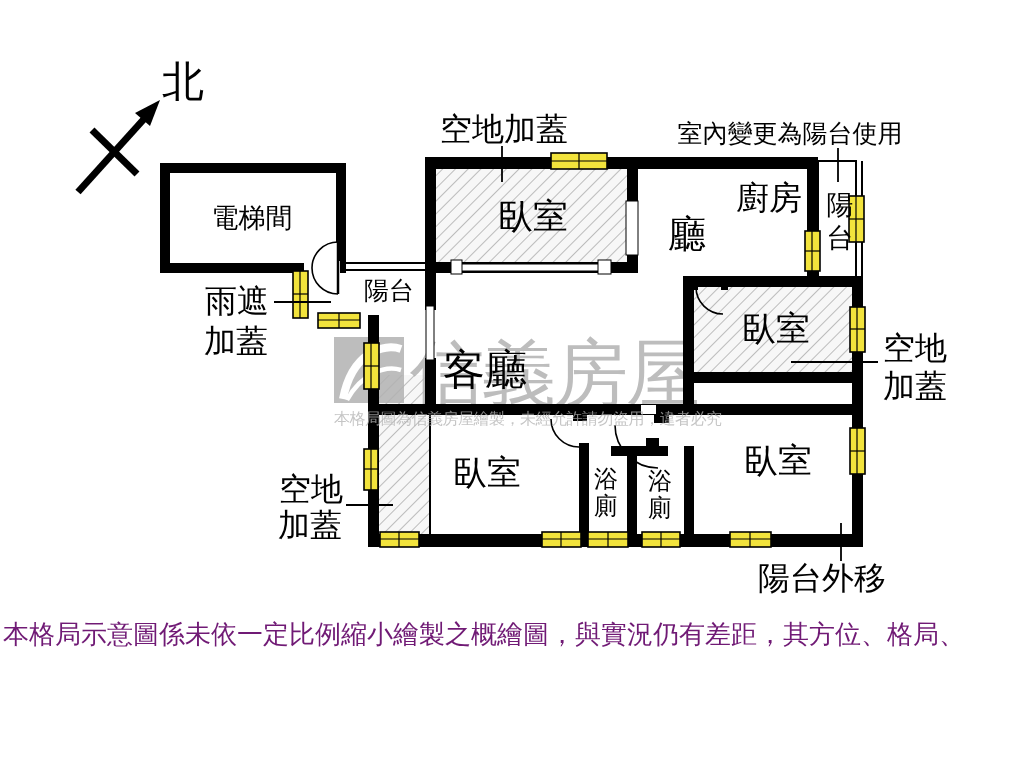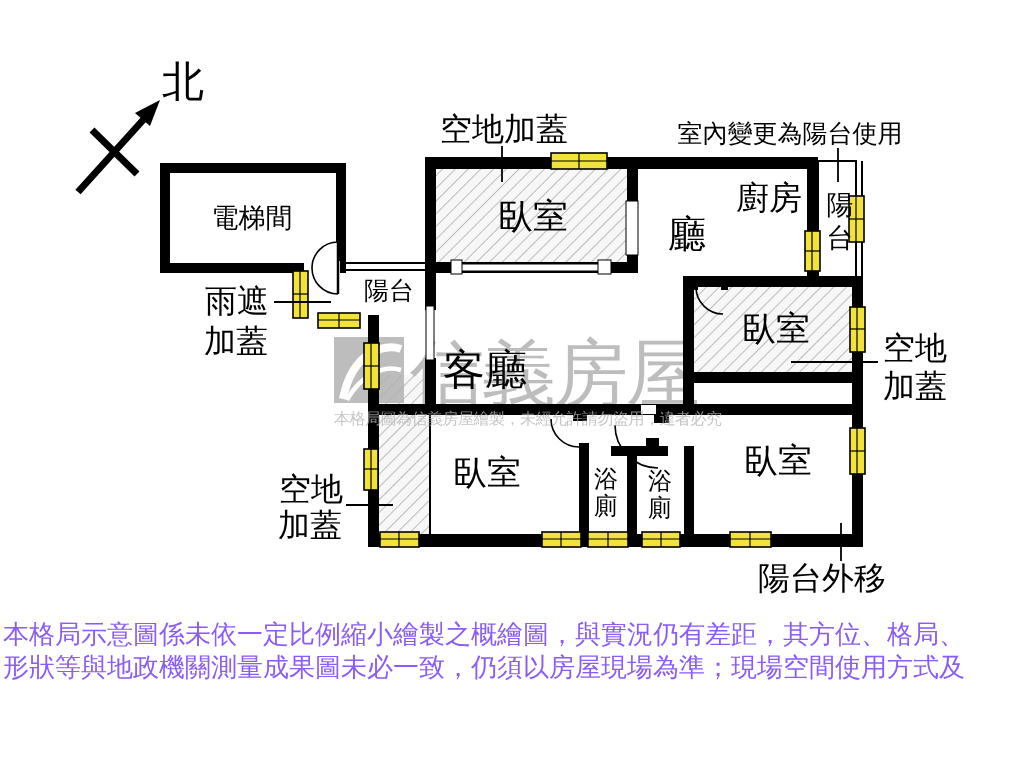--- a/index.html
+++ b/index.html
@@ -7,21 +7,21 @@
          font-family:"Liberation Serif","DejaVu Serif",serif;}
   svg{display:block;}
   .plan-label{font-family:"Liberation Serif","DejaVu Serif",serif;fill:#000;text-anchor:middle;}
   .win rect{stroke:#000;stroke-width:1.6;}
   .win line{stroke:#000;stroke-width:1.2;}
   .thin{stroke:#000;stroke-width:2;fill:none;}
   .leader{stroke:#000;stroke-width:1.8;fill:none;}
   .arc{stroke:#000;stroke-width:1.6;fill:none;}
   .whiteov{fill:#fff;stroke:#000;stroke-width:1;}
   #disclaimer{position:absolute;left:3px;top:618px;width:1018px;
-      font-size:26px;line-height:33px;color:#8b5cf6;letter-spacing:0px;white-space:nowrap;}
+      font-size:26px;line-height:33px;color:#701a75;letter-spacing:0px;white-space:nowrap;}
 </style>
 </head>
 <body>
 
 <div id="stage">
 
 <svg width="1024" height="618" viewBox="0 0 1024 618">
   <defs>
     <pattern id="hatch" width="9" height="9" patternUnits="userSpaceOnUse" patternTransform="rotate(45)">
       <rect width="9" height="9" fill="#f7f7f7"></rect>
@@ -229,16 +229,15 @@
   <g>
     <line x1="78" y1="192" x2="144" y2="119" stroke="#000" stroke-width="7"></line>
     <polygon points="160,100 150,126 135,113" fill="#000"></polygon>
     <line x1="92" y1="130" x2="137" y2="174" stroke="#000" stroke-width="7"></line>
     <text class="plan-label" font-size="42" x="183" y="96">北</text>
   </g>
 </svg>
 
 <div id="disclaimer">
   <div>本格局示意圖係未依一定比例縮小繪製之概繪圖，與實況仍有差距，其方位、格局、</div>
-  <div>形狀等與地政機關測量成果圖未必一致，仍須以房屋現場為準；現場空間使用方式及</div>
 </div>
 
 </div>
 
 </body></html>

